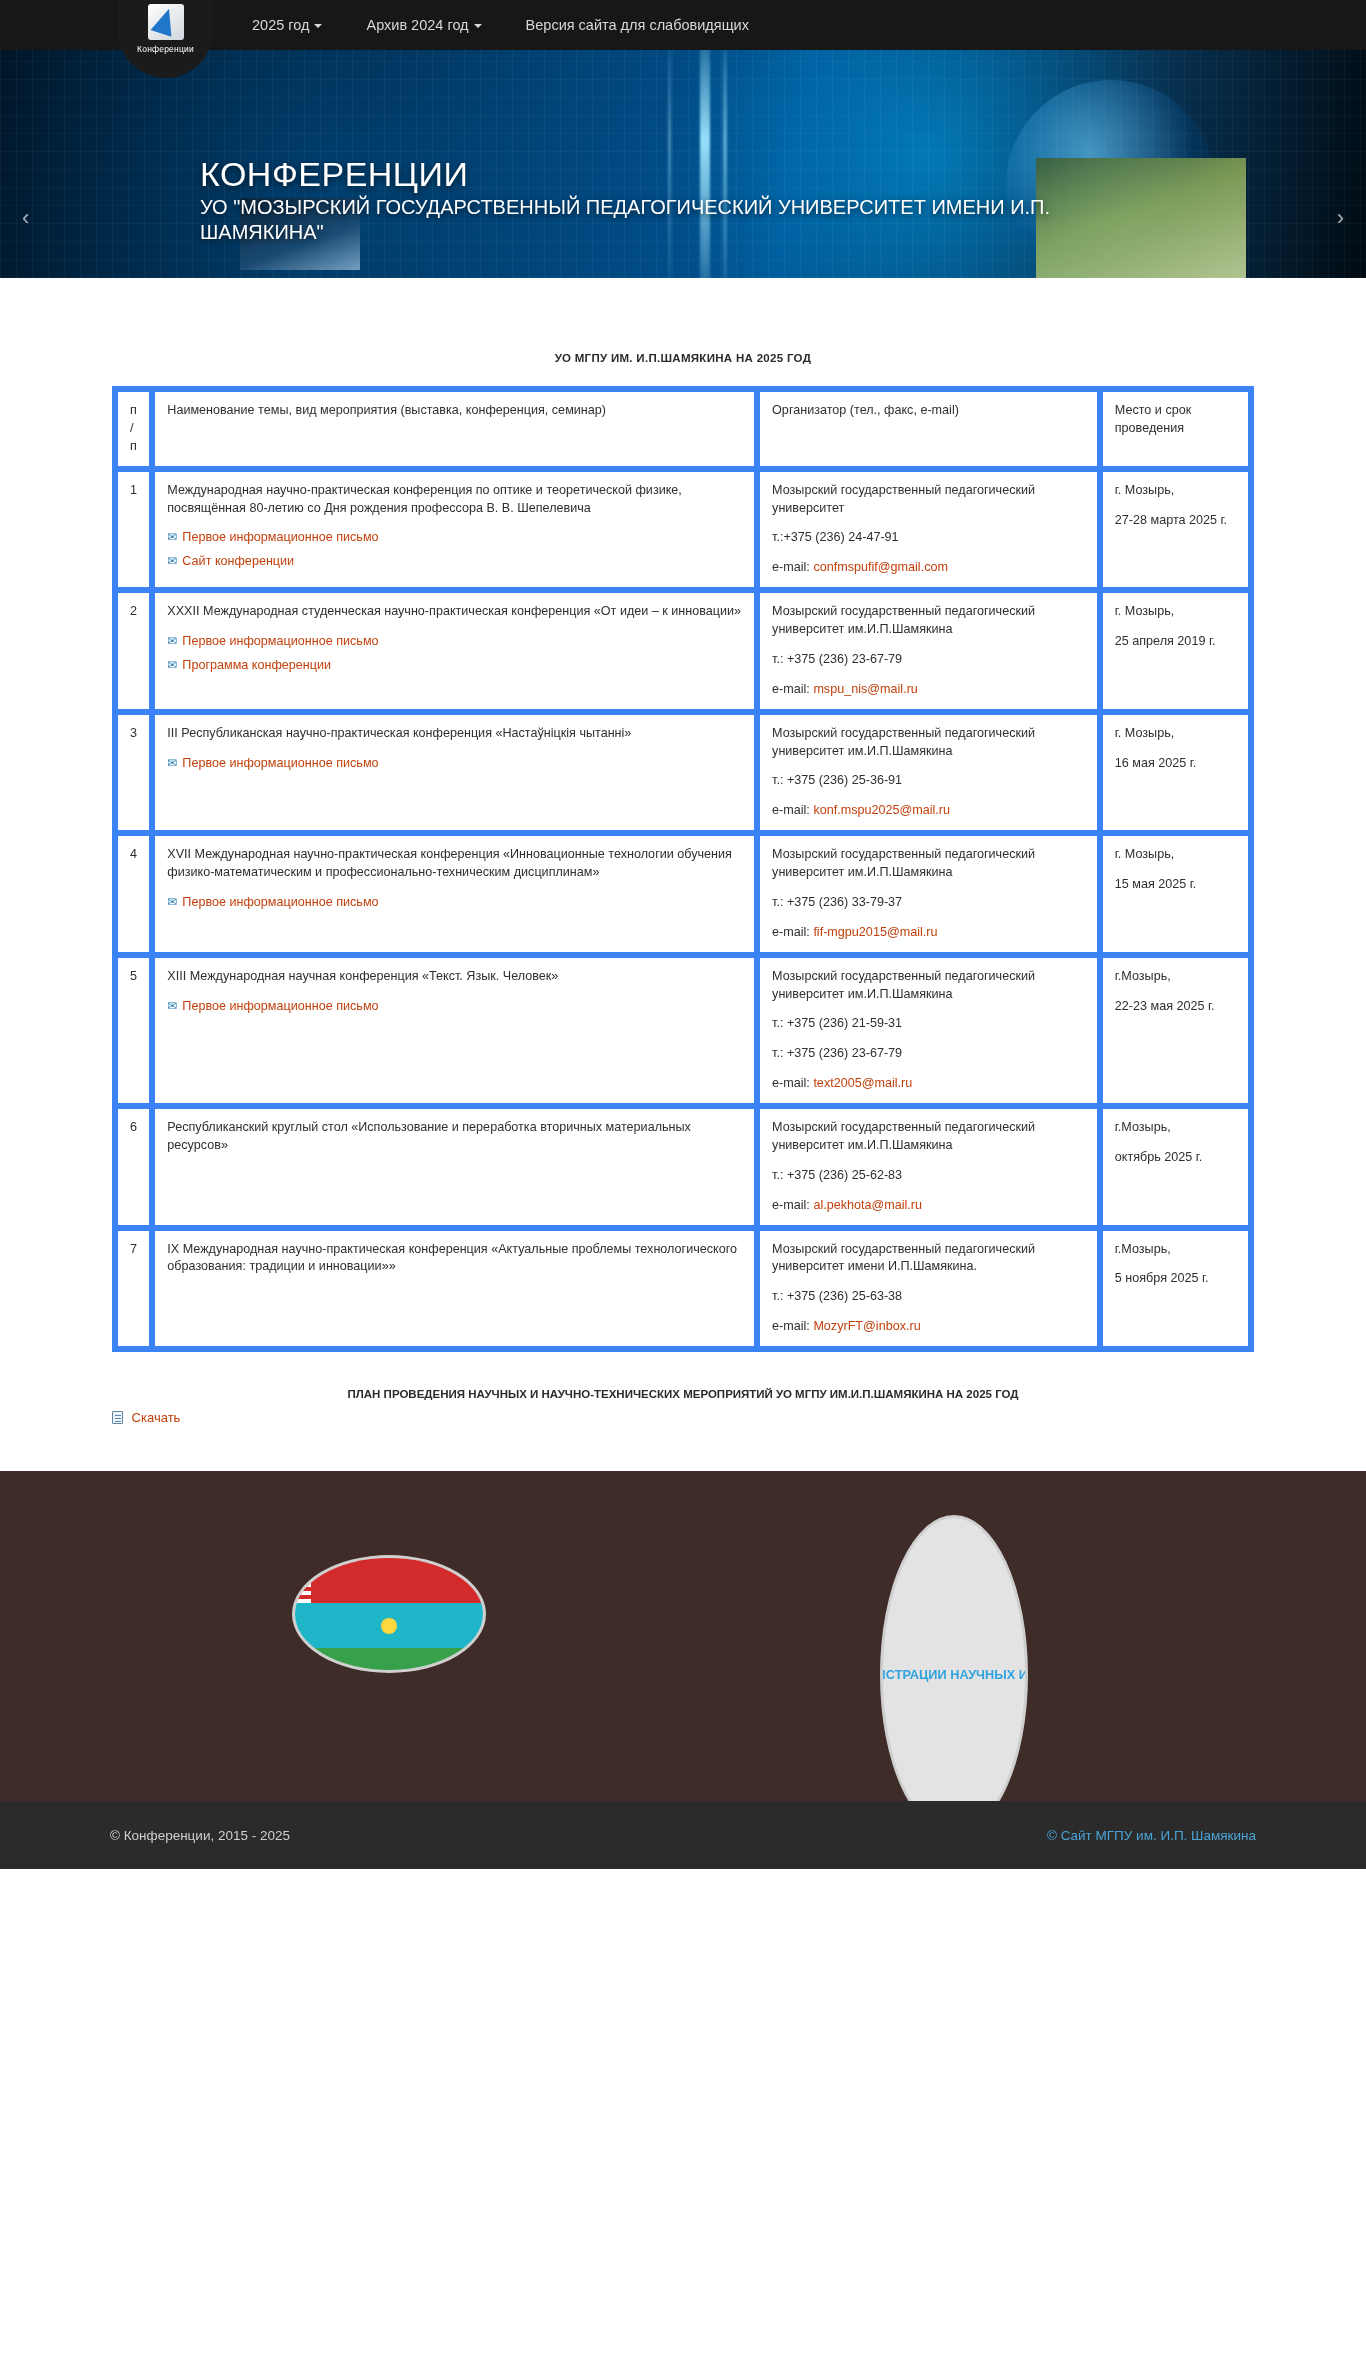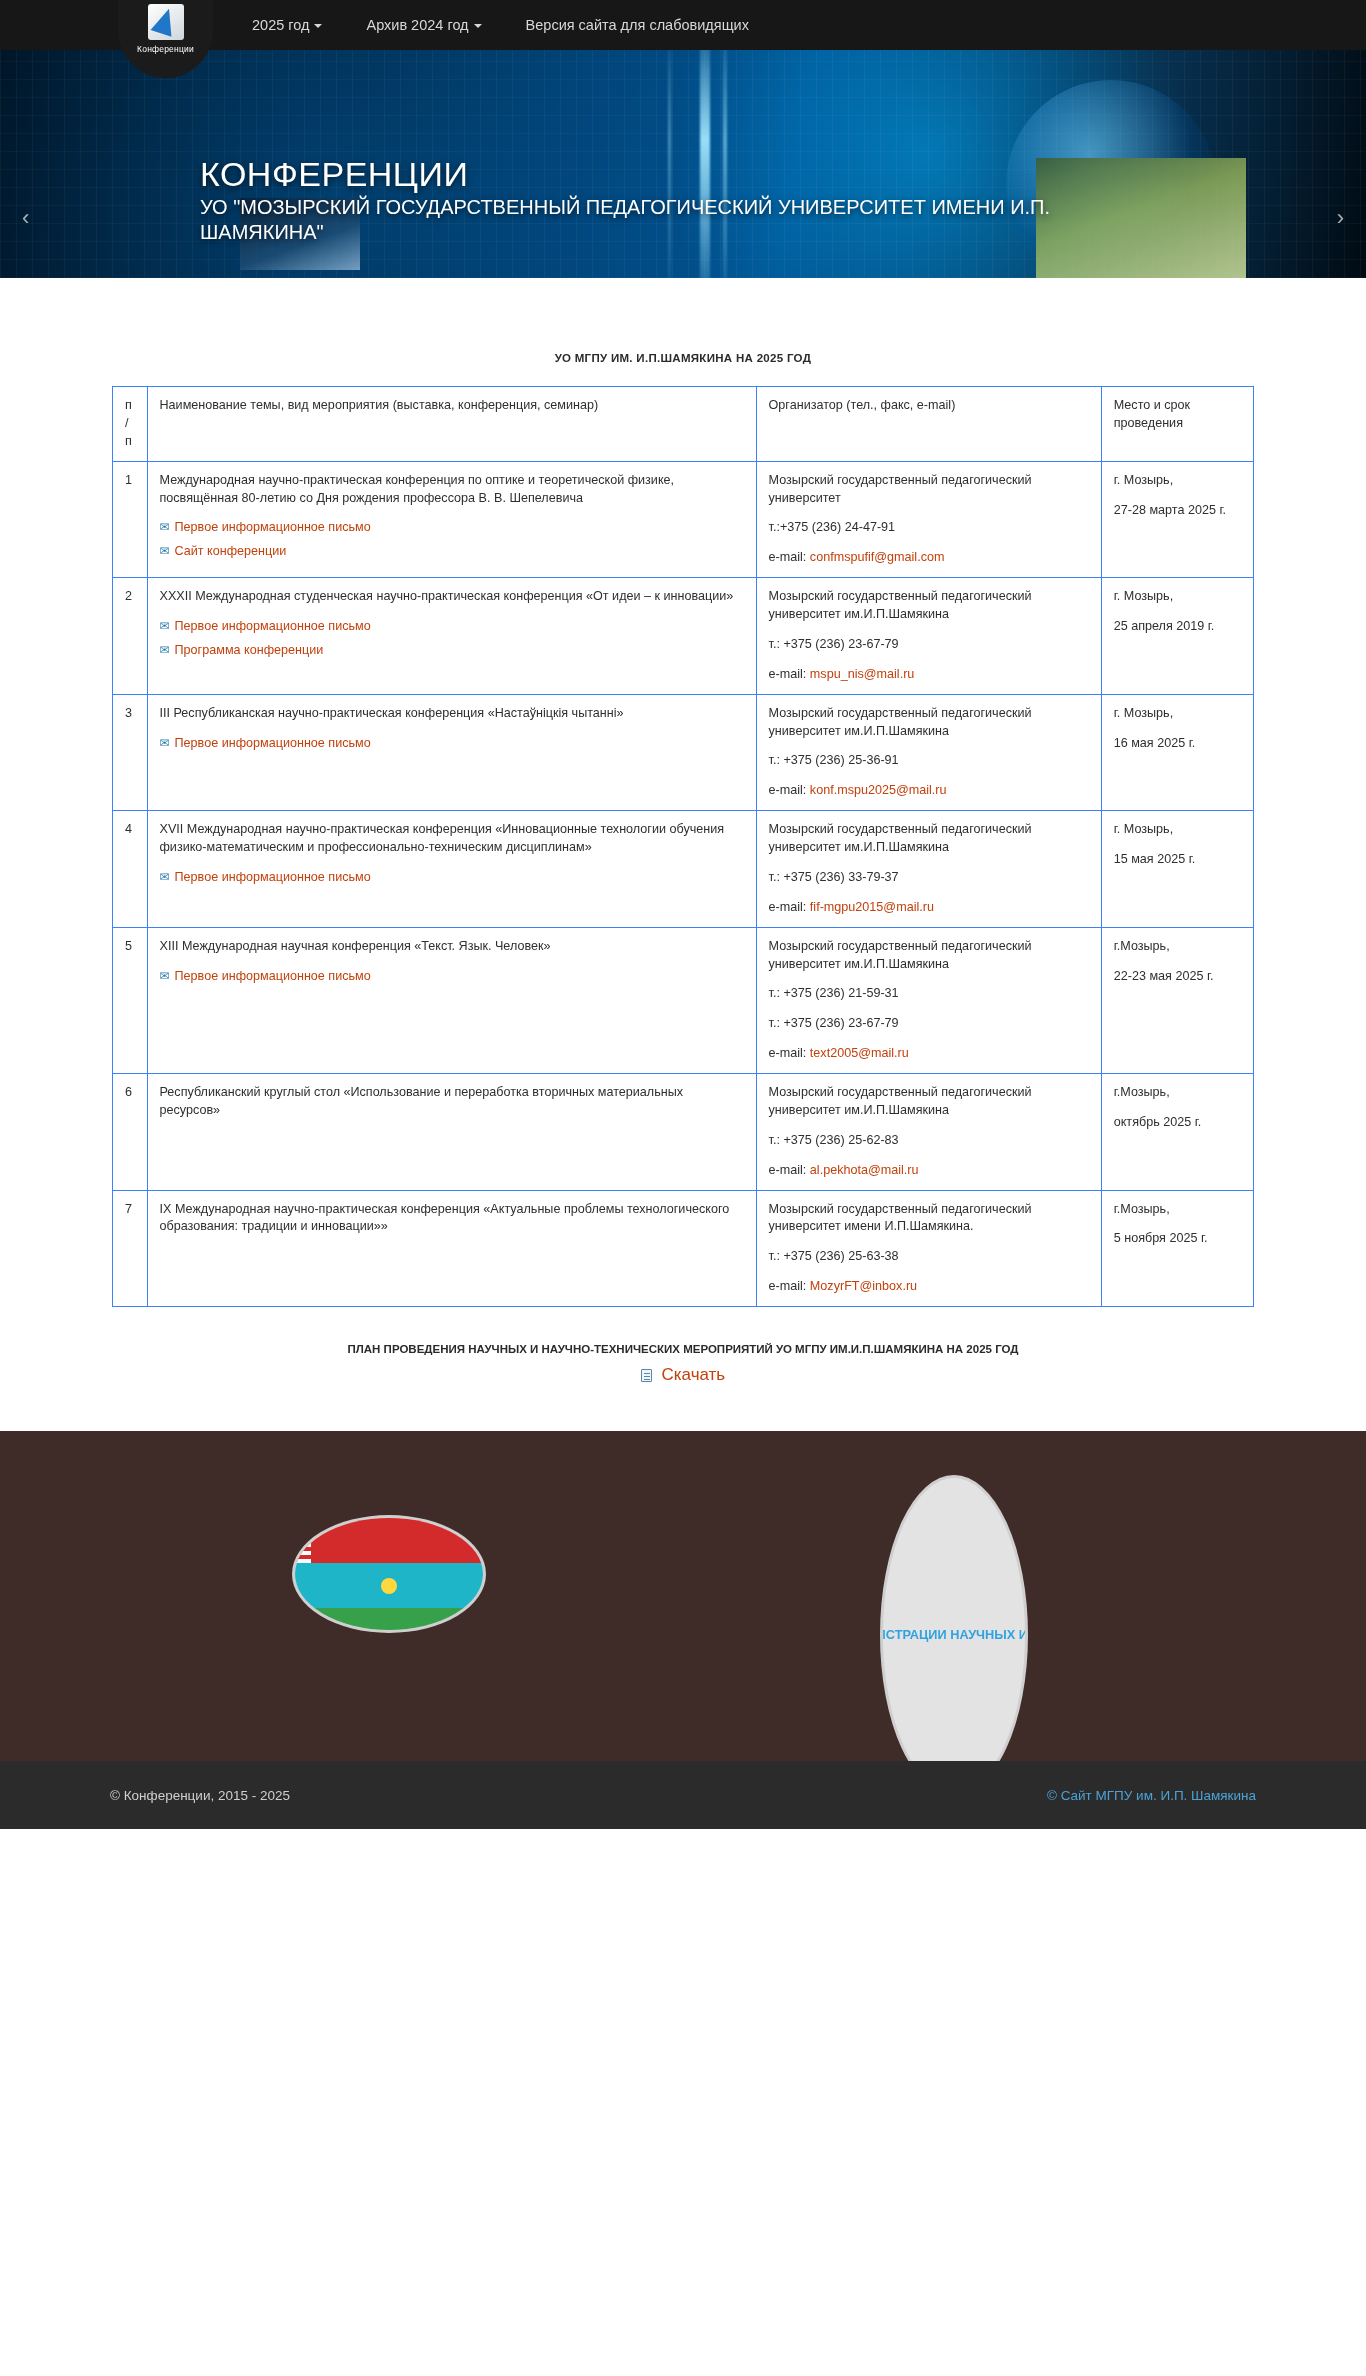--- a/index.html
+++ b/index.html
@@ -178,21 +178,21 @@
     margin: 40px 0 22px 0;
   }
 
   table.plan {
     width: 100%;
     border-collapse: collapse;
     font-size: 12.6px;
     color: #2f2f2f;
   }
   table.plan th, table.plan td {
-    border: 1px solid #3b82f6;
+    border: 6px solid #3b82f6;
     padding: 10px 12px;
     vertical-align: top;
     line-height: 1.42;
     font-weight: normal;
     text-align: left;
   }
   table.plan th { color: #2f2f2f; }
   .col-num { width: 34px; }
   .col-name { width: 600px; }
   .col-org { width: 340px; }
@@ -209,23 +209,23 @@
   .doc-line { margin: 6px 0 0 0; }
 
   .bottom-note {
     text-align: center;
     font-size: 11.5px;
     font-weight: bold;
     color: #2b2b2b;
     margin: 36px 0 10px 0;
   }
   .download {
-    text-align: center;
+    text-align: left;
     margin-bottom: 46px;
-    font-size: 17px;
+    font-size: 13px;
   }
   .dl-ico {
     display: inline-block;
     width: 11px; height: 13px;
     border: 1px solid #5a86a8;
     border-radius: 1px;
     position: relative;
     vertical-align: -2px;
     margin-right: 5px;
     background: #eef4f8;

